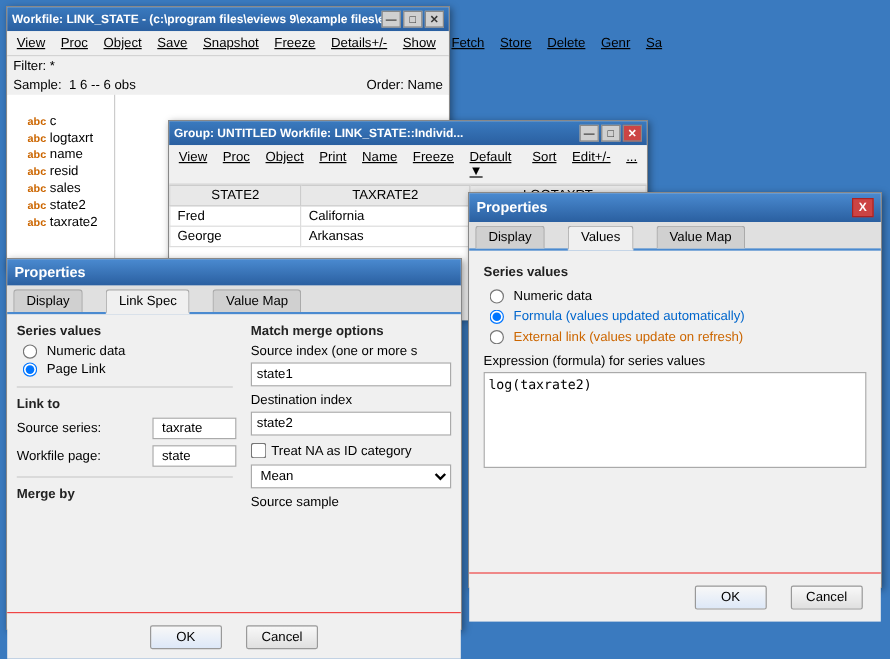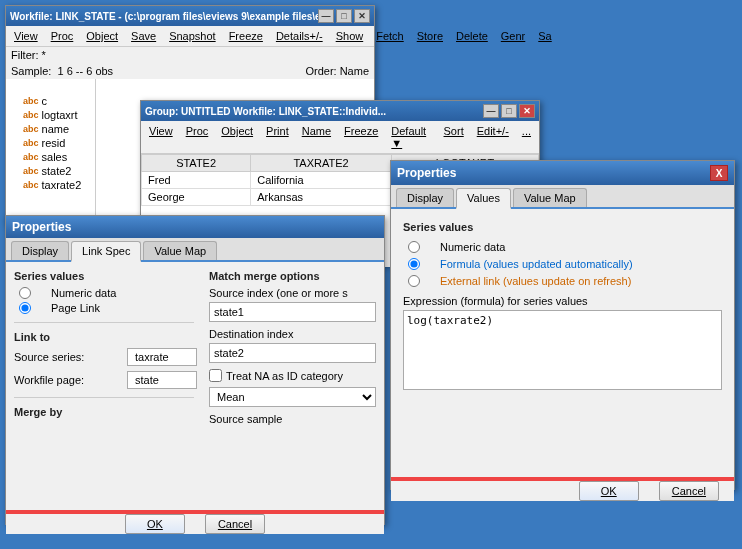--- a/index.html
+++ b/index.html
@@ -172,21 +172,21 @@
       cursor: pointer;
       font-weight: bold;
     }
 
     .tabs-bar {
       display: flex;
       background: #e0e0e0;
       border-bottom: 2px solid #4a8ad0;
       padding-top: 3px;
       padding-left: 5px;
-      gap: 2px;
+      gap: 19px;
     }
 
     .tab {
       padding: 3px 10px;
       background: #d0d0d0;
       border: 1px solid #aaa;
       border-bottom: none;
       cursor: pointer;
       font-size: 11px;
       border-radius: 3px 3px 0 0;
@@ -212,21 +212,21 @@
       color: #222;
     }
 
     .radio-group {
       margin-left: 5px;
     }
 
     .radio-item {
       display: flex;
       align-items: center;
-      gap: 20px;
+      gap: 8px;
       margin-bottom: 3px;
       font-size: 11px;
     }
 
     input[type="radio"] {
       margin: 0;
       width: 12px;
       height: 12px;
     }
 
@@ -308,24 +308,23 @@
     }
 
     .merge-by-section {
       margin-top: 6px;
     }
 
     .dialog-footer {
       display: flex;
       justify-content: center;
       gap: 20px;
-      padding: 0;
-      border-top: 4px solid #ef4444;
+      padding: 10px;
+      border-top: 1px solid #ef4444;
       background: #f0f0f0;
-      text-decoration: underline;
     }
 
     .dialog-btn {
       min-width: 60px;
       padding: 3px 12px;
       font-size: 11px;
       background: linear-gradient(to bottom, #f8f8f8, #e0e0e0);
       border: 1px solid #999;
       cursor: pointer;
       border-radius: 2px;

